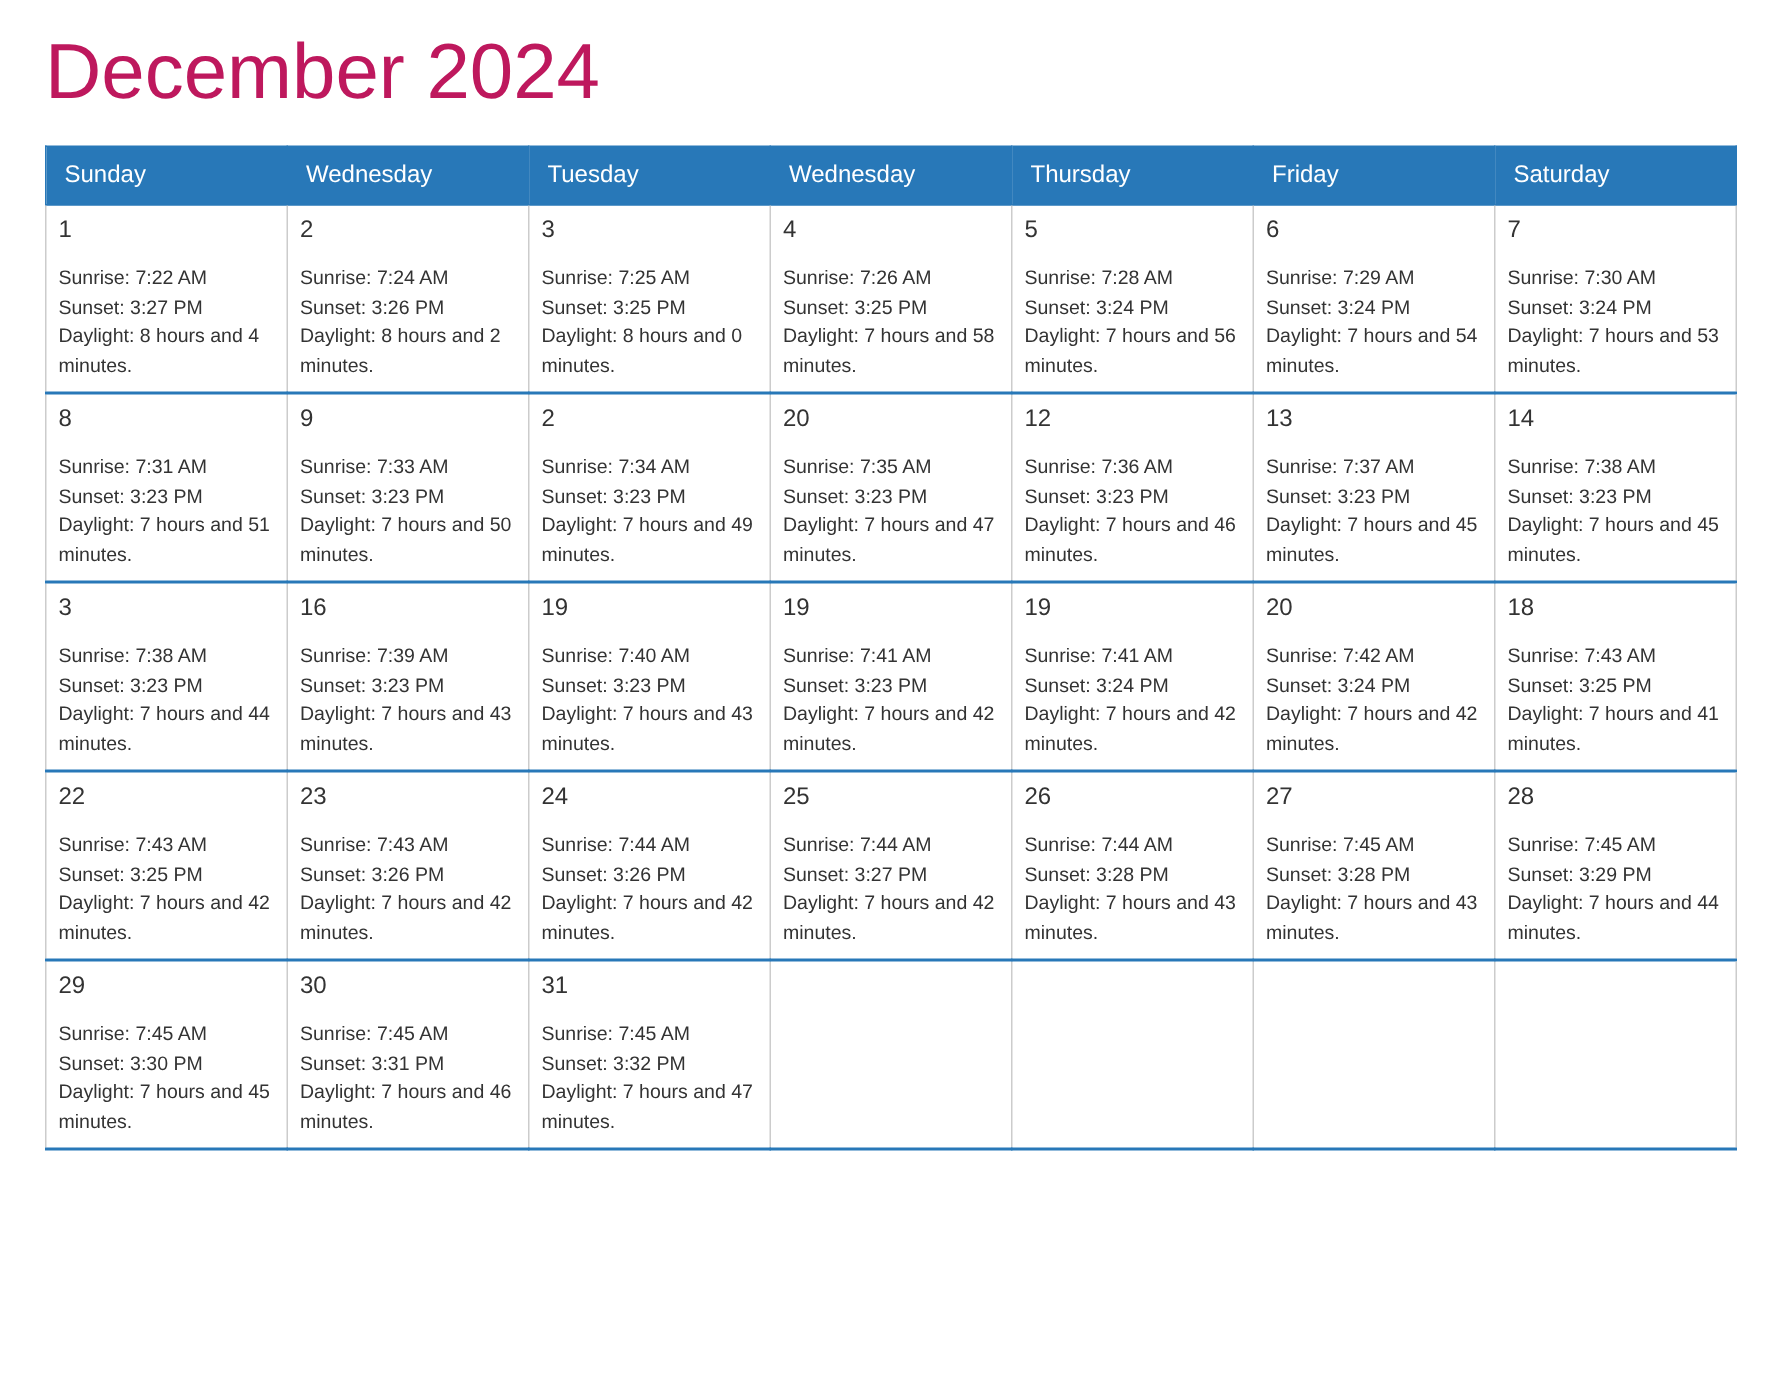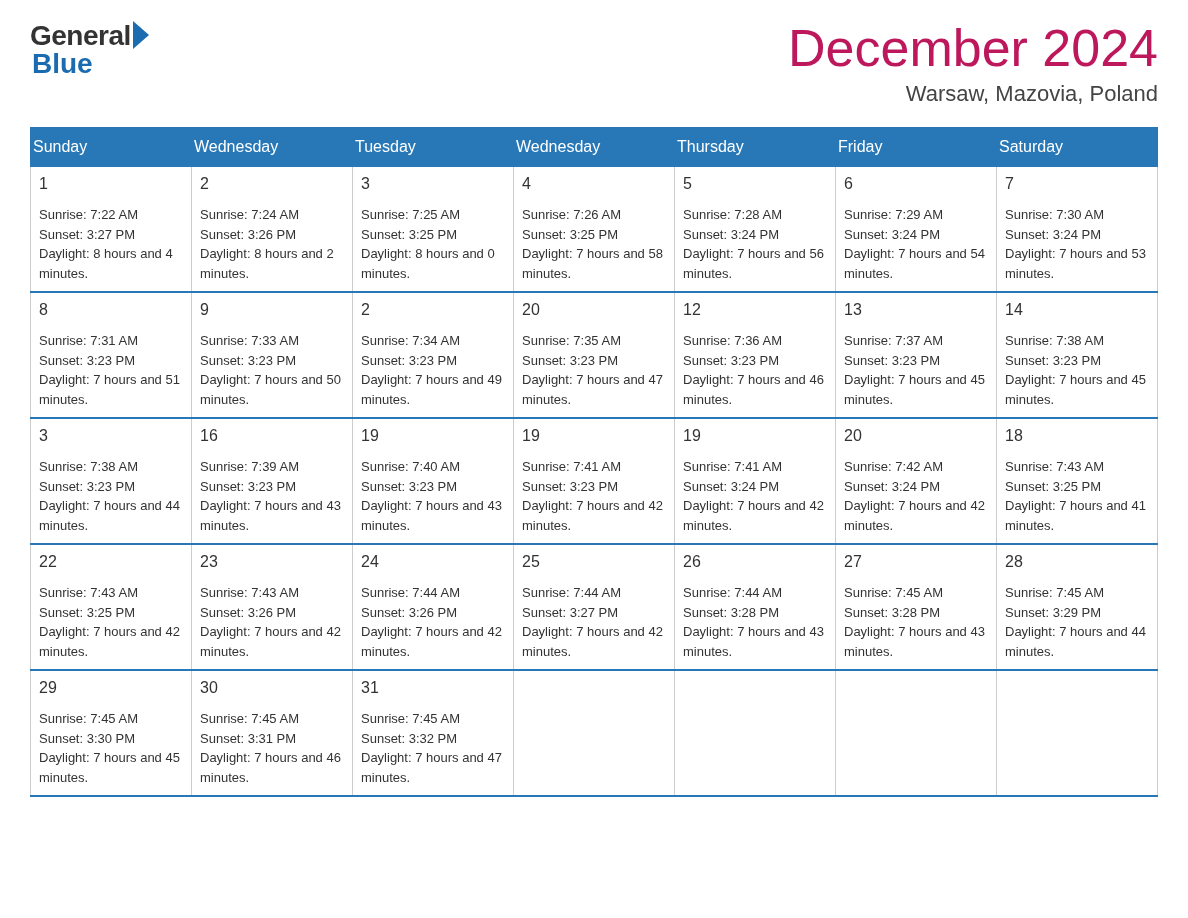--- a/index.html
+++ b/index.html
@@ -62,21 +62,21 @@
       margin-top: 4px;
     }
     table {
       width: 100%;
       border-collapse: collapse;
       table-layout: fixed;
     }
     thead tr th {
       background-color: #2878b8;
       color: white;
-      padding: 10px 2px;
+      padding: 10px 12px;
       text-align: left;
       font-size: 16px;
       font-weight: normal;
       border: 1px solid #2878b8;
     }
     tbody tr td {
       vertical-align: top;
       padding: 8px;
       border: 1px solid #cccccc;
       font-size: 13px;
@@ -99,30 +99,22 @@
       margin-top: 12px;
     }
     .empty-cell {
       background: #fff;
     }
   </style>
 </head>
 <body>
 
 <div class="header">
-  <div class="logo">
-    <div class="logo-top">
-      <span class="logo-general">General</span>
-      <div class="logo-arrow"></div>
-    </div>
-    <span class="logo-blue">Blue</span>
-  </div>
   <div class="title-area">
     <div class="month-title">December 2024</div>
-    <div class="location">Warsaw, Mazovia, Poland</div>
   </div>
 </div>
 
 <table>
   <thead>
     <tr>
     <th>Sunday</th>
         <th>Wednesday</th>
         <th>Tuesday</th>
         <th>Wednesday</th>

